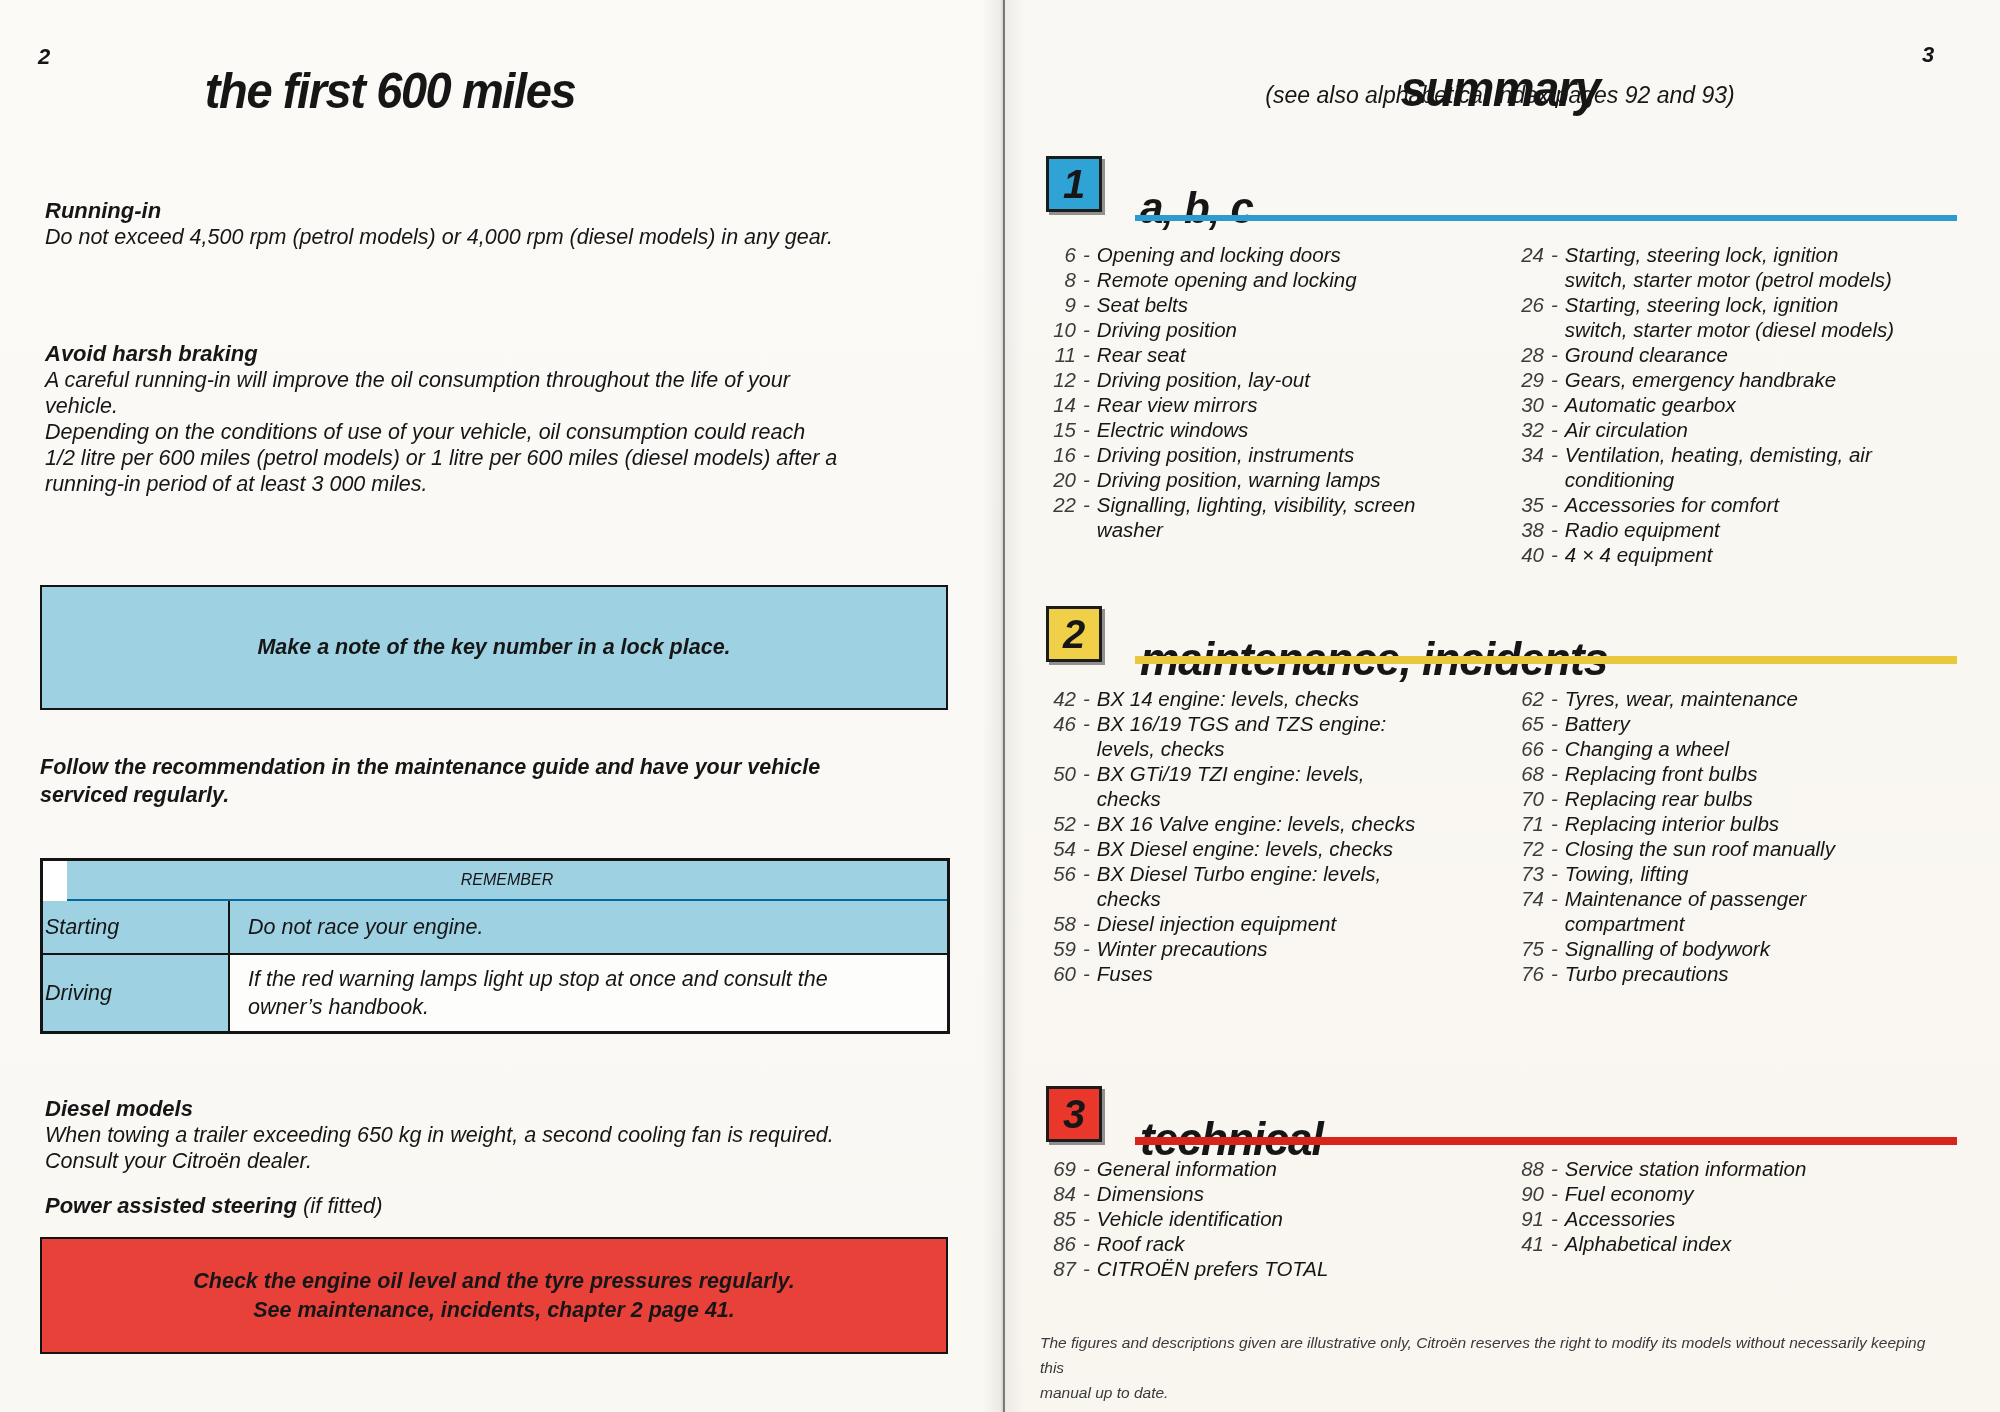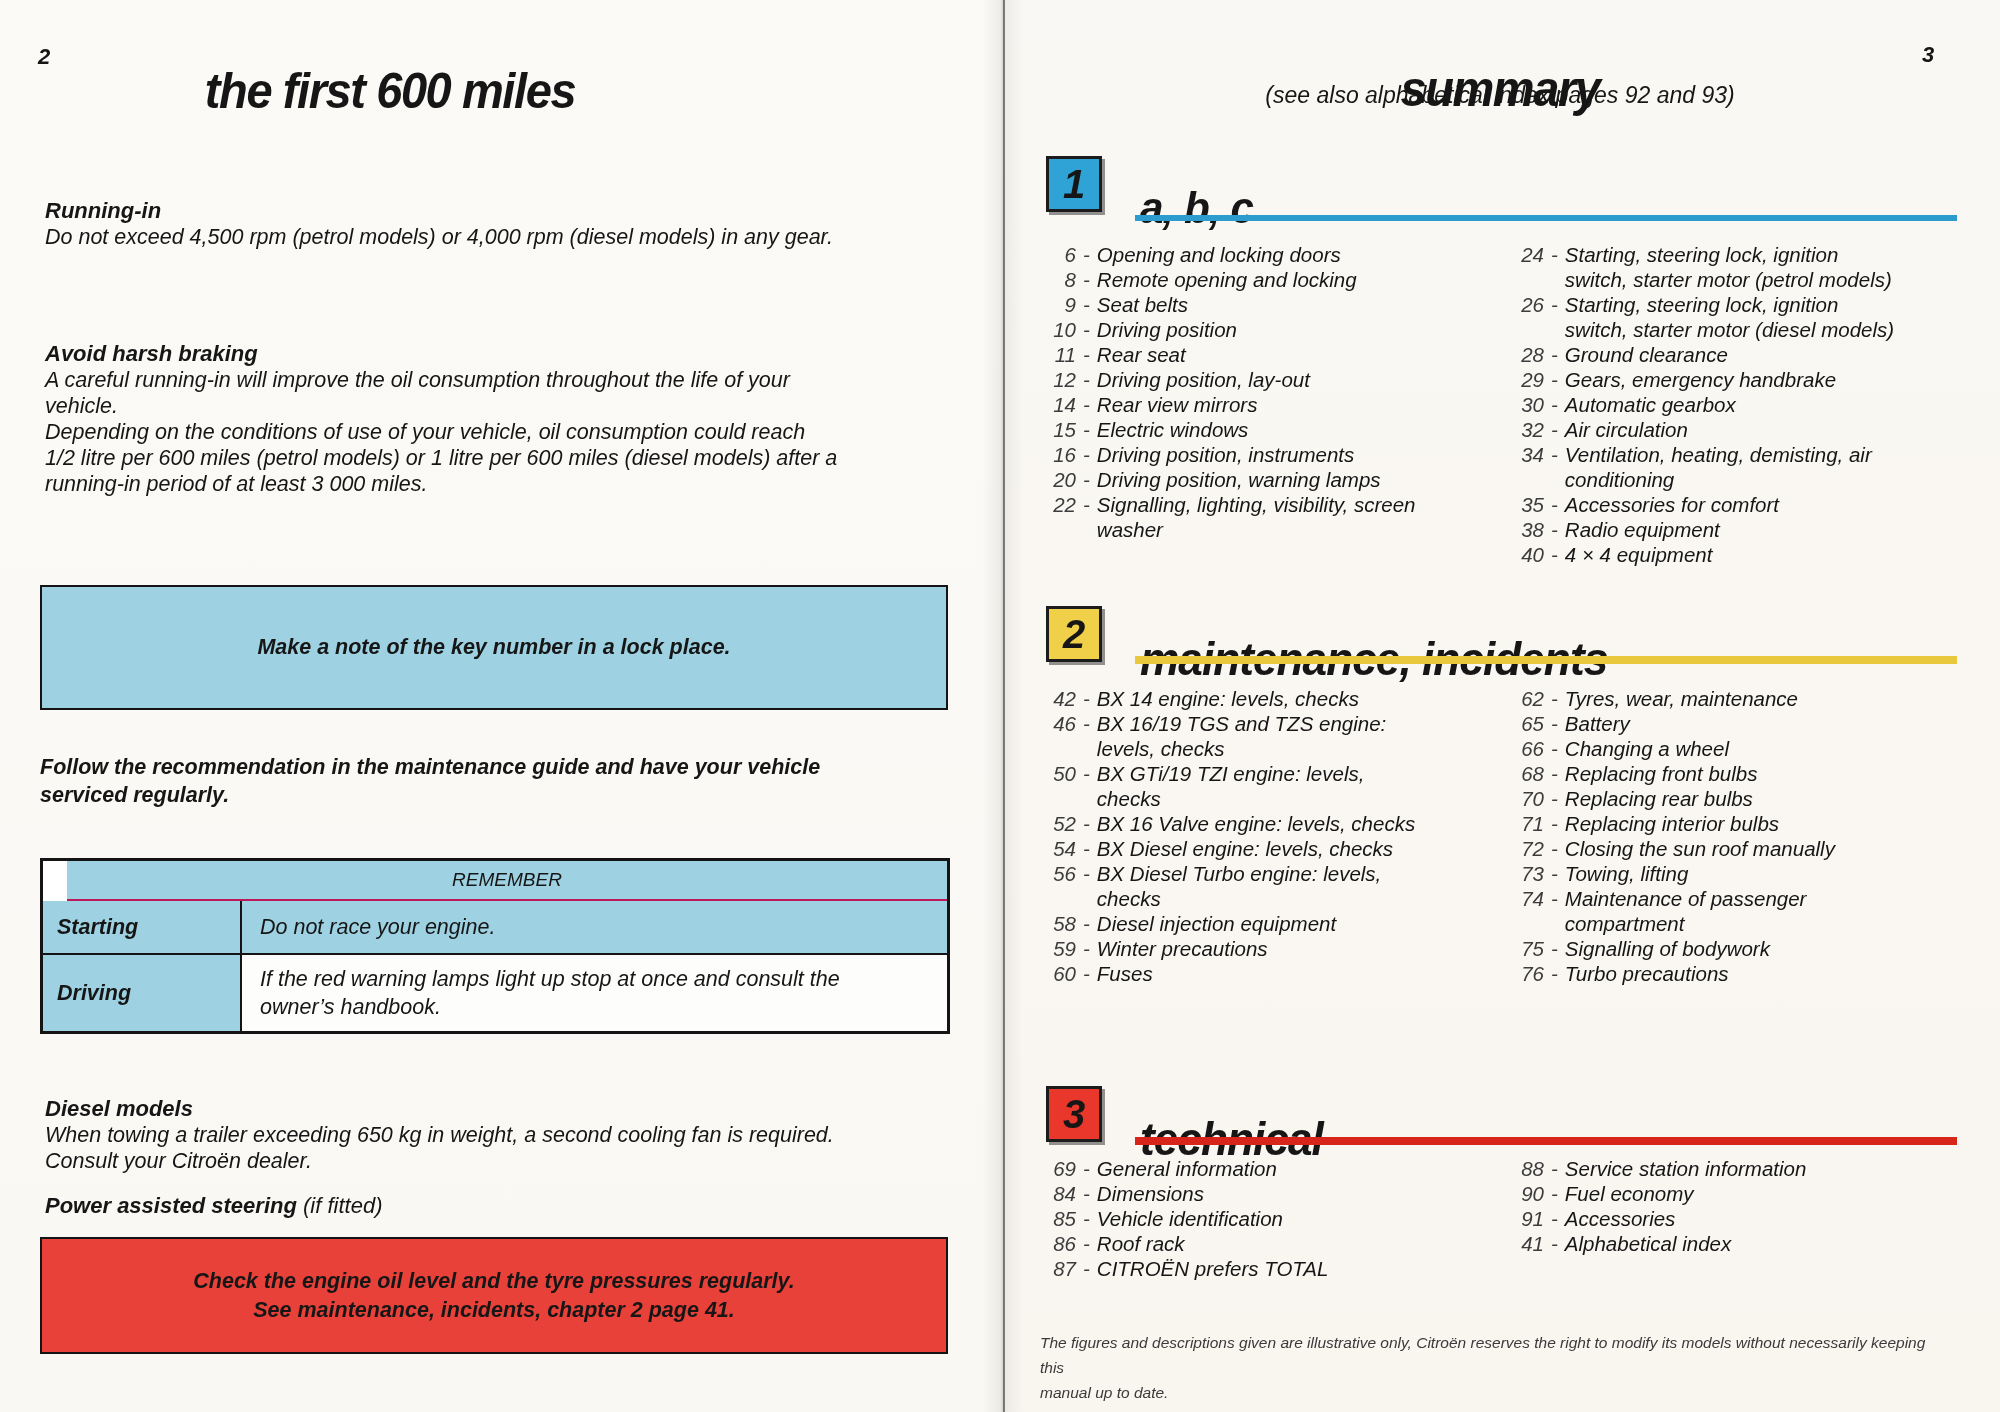--- a/index.html
+++ b/index.html
@@ -58,28 +58,28 @@
     position:absolute;left:40px;top:753px;width:920px;
     font-style:italic;font-weight:bold;font-size:21.5px;line-height:28px;white-space:pre-line;
   }
 
   .remember{
     position:absolute;left:40px;top:858px;width:904px;
     border:3px solid #141414;font-style:italic;background:#fff;
   }
   .remember .thead{
     background:var(--table-blue,#9ed2e2);height:38px;display:flex;align-items:center;justify-content:center;
-    font-size:19px;border-bottom:2px solid #be185d;margin-left:24px;
+    font-size:16px;border-bottom:2px solid #0369a1;margin-left:24px;
   }
   .remember .trow{display:flex;border-bottom:2px solid #141414;}
   .remember .trow:last-child{border-bottom:none;}
   .remember .tlabel{
     width:183px;flex:none;background:var(--table-blue,#9ed2e2);
     border-right:2px solid #141414;display:flex;align-items:center;
-    padding-left:14px;font-weight:bold;font-size:21.5px;
+    padding-left:2px;font-weight:normal;font-size:21.5px;
   }
   .remember .tcell{
     flex:1;display:flex;align-items:center;padding:8px 10px 8px 18px;
     font-size:21.5px;line-height:28px;white-space:pre-line;
   }
   .row-starting{height:52px;}
   .row-starting .tcell{background:var(--table-blue,#9ed2e2);}
   .row-driving{height:76px;}
   .row-driving .tcell{background:#fdfdfb;}
 

